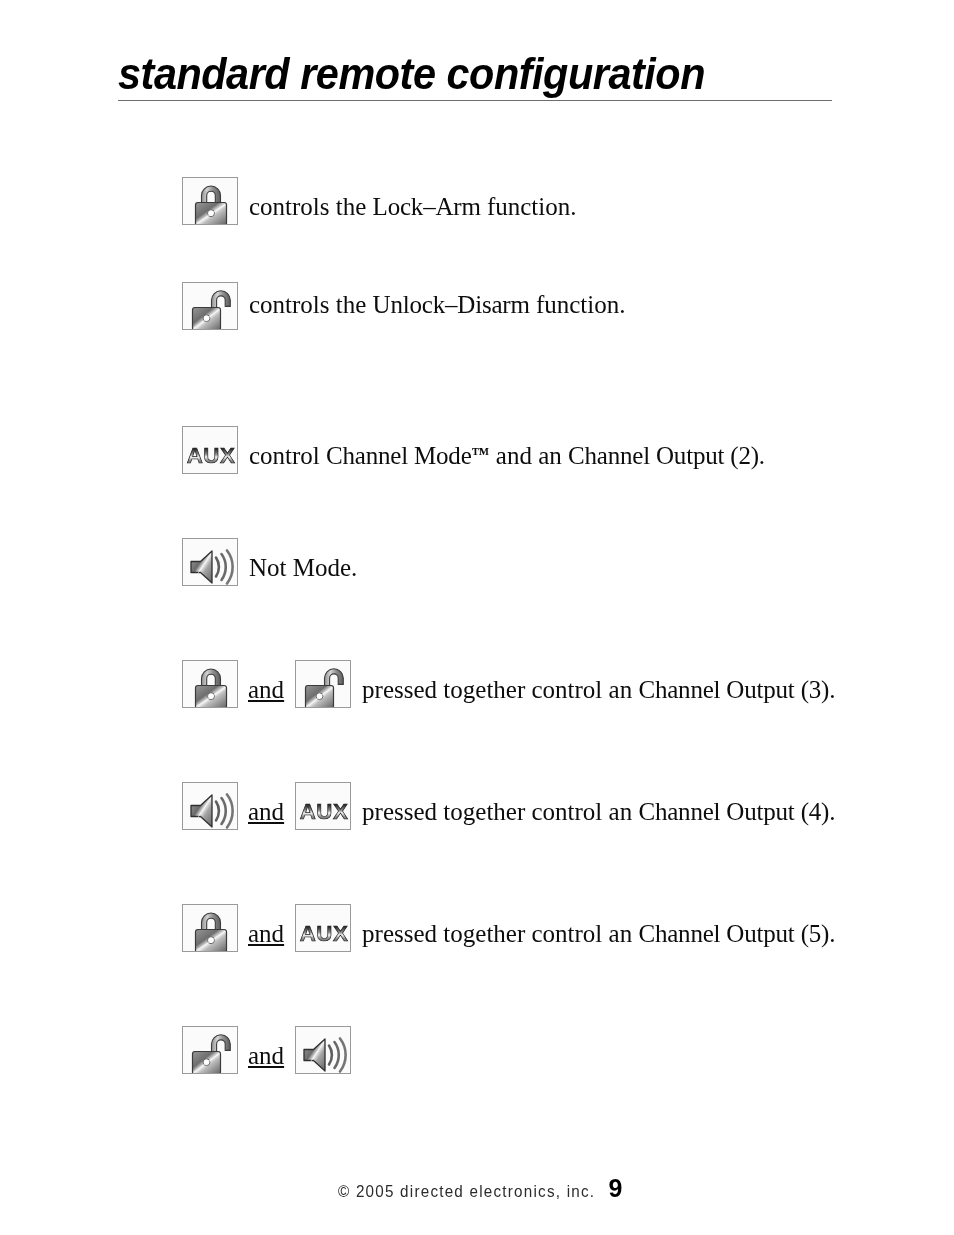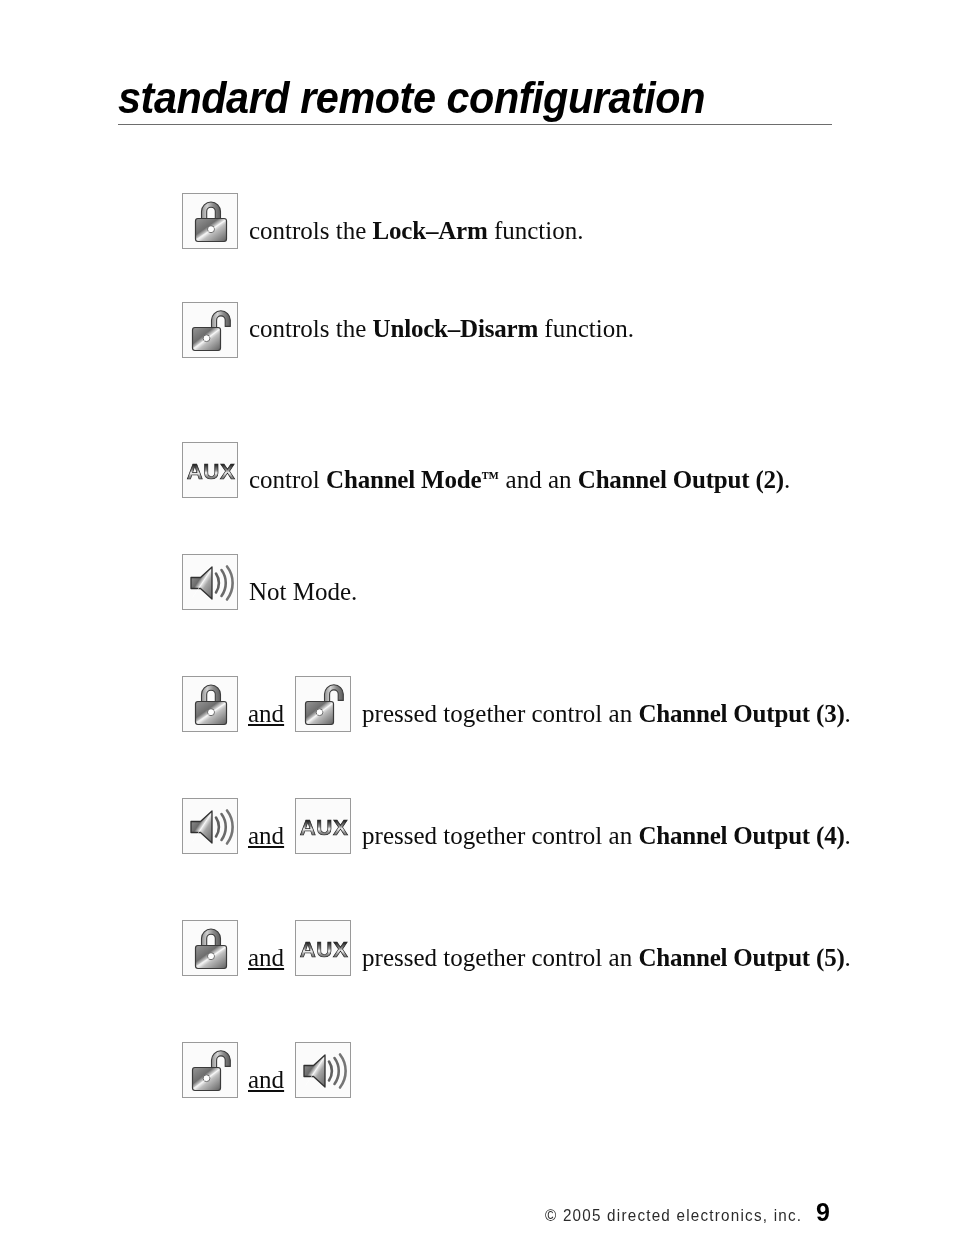--- a/index.html
+++ b/index.html
@@ -13,21 +13,20 @@
     height: 1235px;
     position: relative;
     font-family: "Liberation Serif", "DejaVu Serif", serif;
     color: #000000;
     overflow: hidden;
   }
 
   .page {
     position: absolute;
     inset: 0;
-    margin-top: 24px;
   }
 
   
   .title-block {
     position: absolute;
     left: 118px;
     top: 48px;
     width: 714px;
   }
   .page-title {
@@ -63,21 +62,21 @@
     left: 182px;
     display: flex;
     align-items: flex-end;
     height: 58px;
     white-space: nowrap;
   }
 
   
   .icon-box {
     width: 56px;
-    height: 56px;
+    height: 48px;
     border: 1px solid #9a9a9a;
     background: #fbfbfb;
     box-sizing: border-box;
     position: relative;
     flex: 0 0 auto;
     overflow: hidden;
   }
   .icon-box svg {
     position: absolute;
     left: 0;
@@ -97,39 +96,39 @@
   }
   .txt.lead {
     padding-left: 11px;
   }
   .txt.mid {
     padding-left: 10px;
     padding-right: 11px;
     text-decoration: underline;
   }
   .b {
-    font-weight: bold;
+    font-weight: normal;
     letter-spacing: -0.2px;
   }
   .tm {
     font-weight: bold;
     font-size: 18px;
     vertical-align: 4px;
     letter-spacing: 0;
   }
 
   
   .footer {
     position: absolute;
     left: 130px;
     top: 1174px;
     width: 700px;
     display: flex;
     align-items: baseline;
-    justify-content: flex-end;
+    justify-content: center;
   }
   .copyright {
     font-family: "Liberation Sans Narrow", "Liberation Sans", sans-serif;
     font-size: 16px;
     letter-spacing: 1.3px;
     color: #2b2b2b;
     transform: scaleX(0.95);
     transform-origin: left center;
   }
   .pageno {

